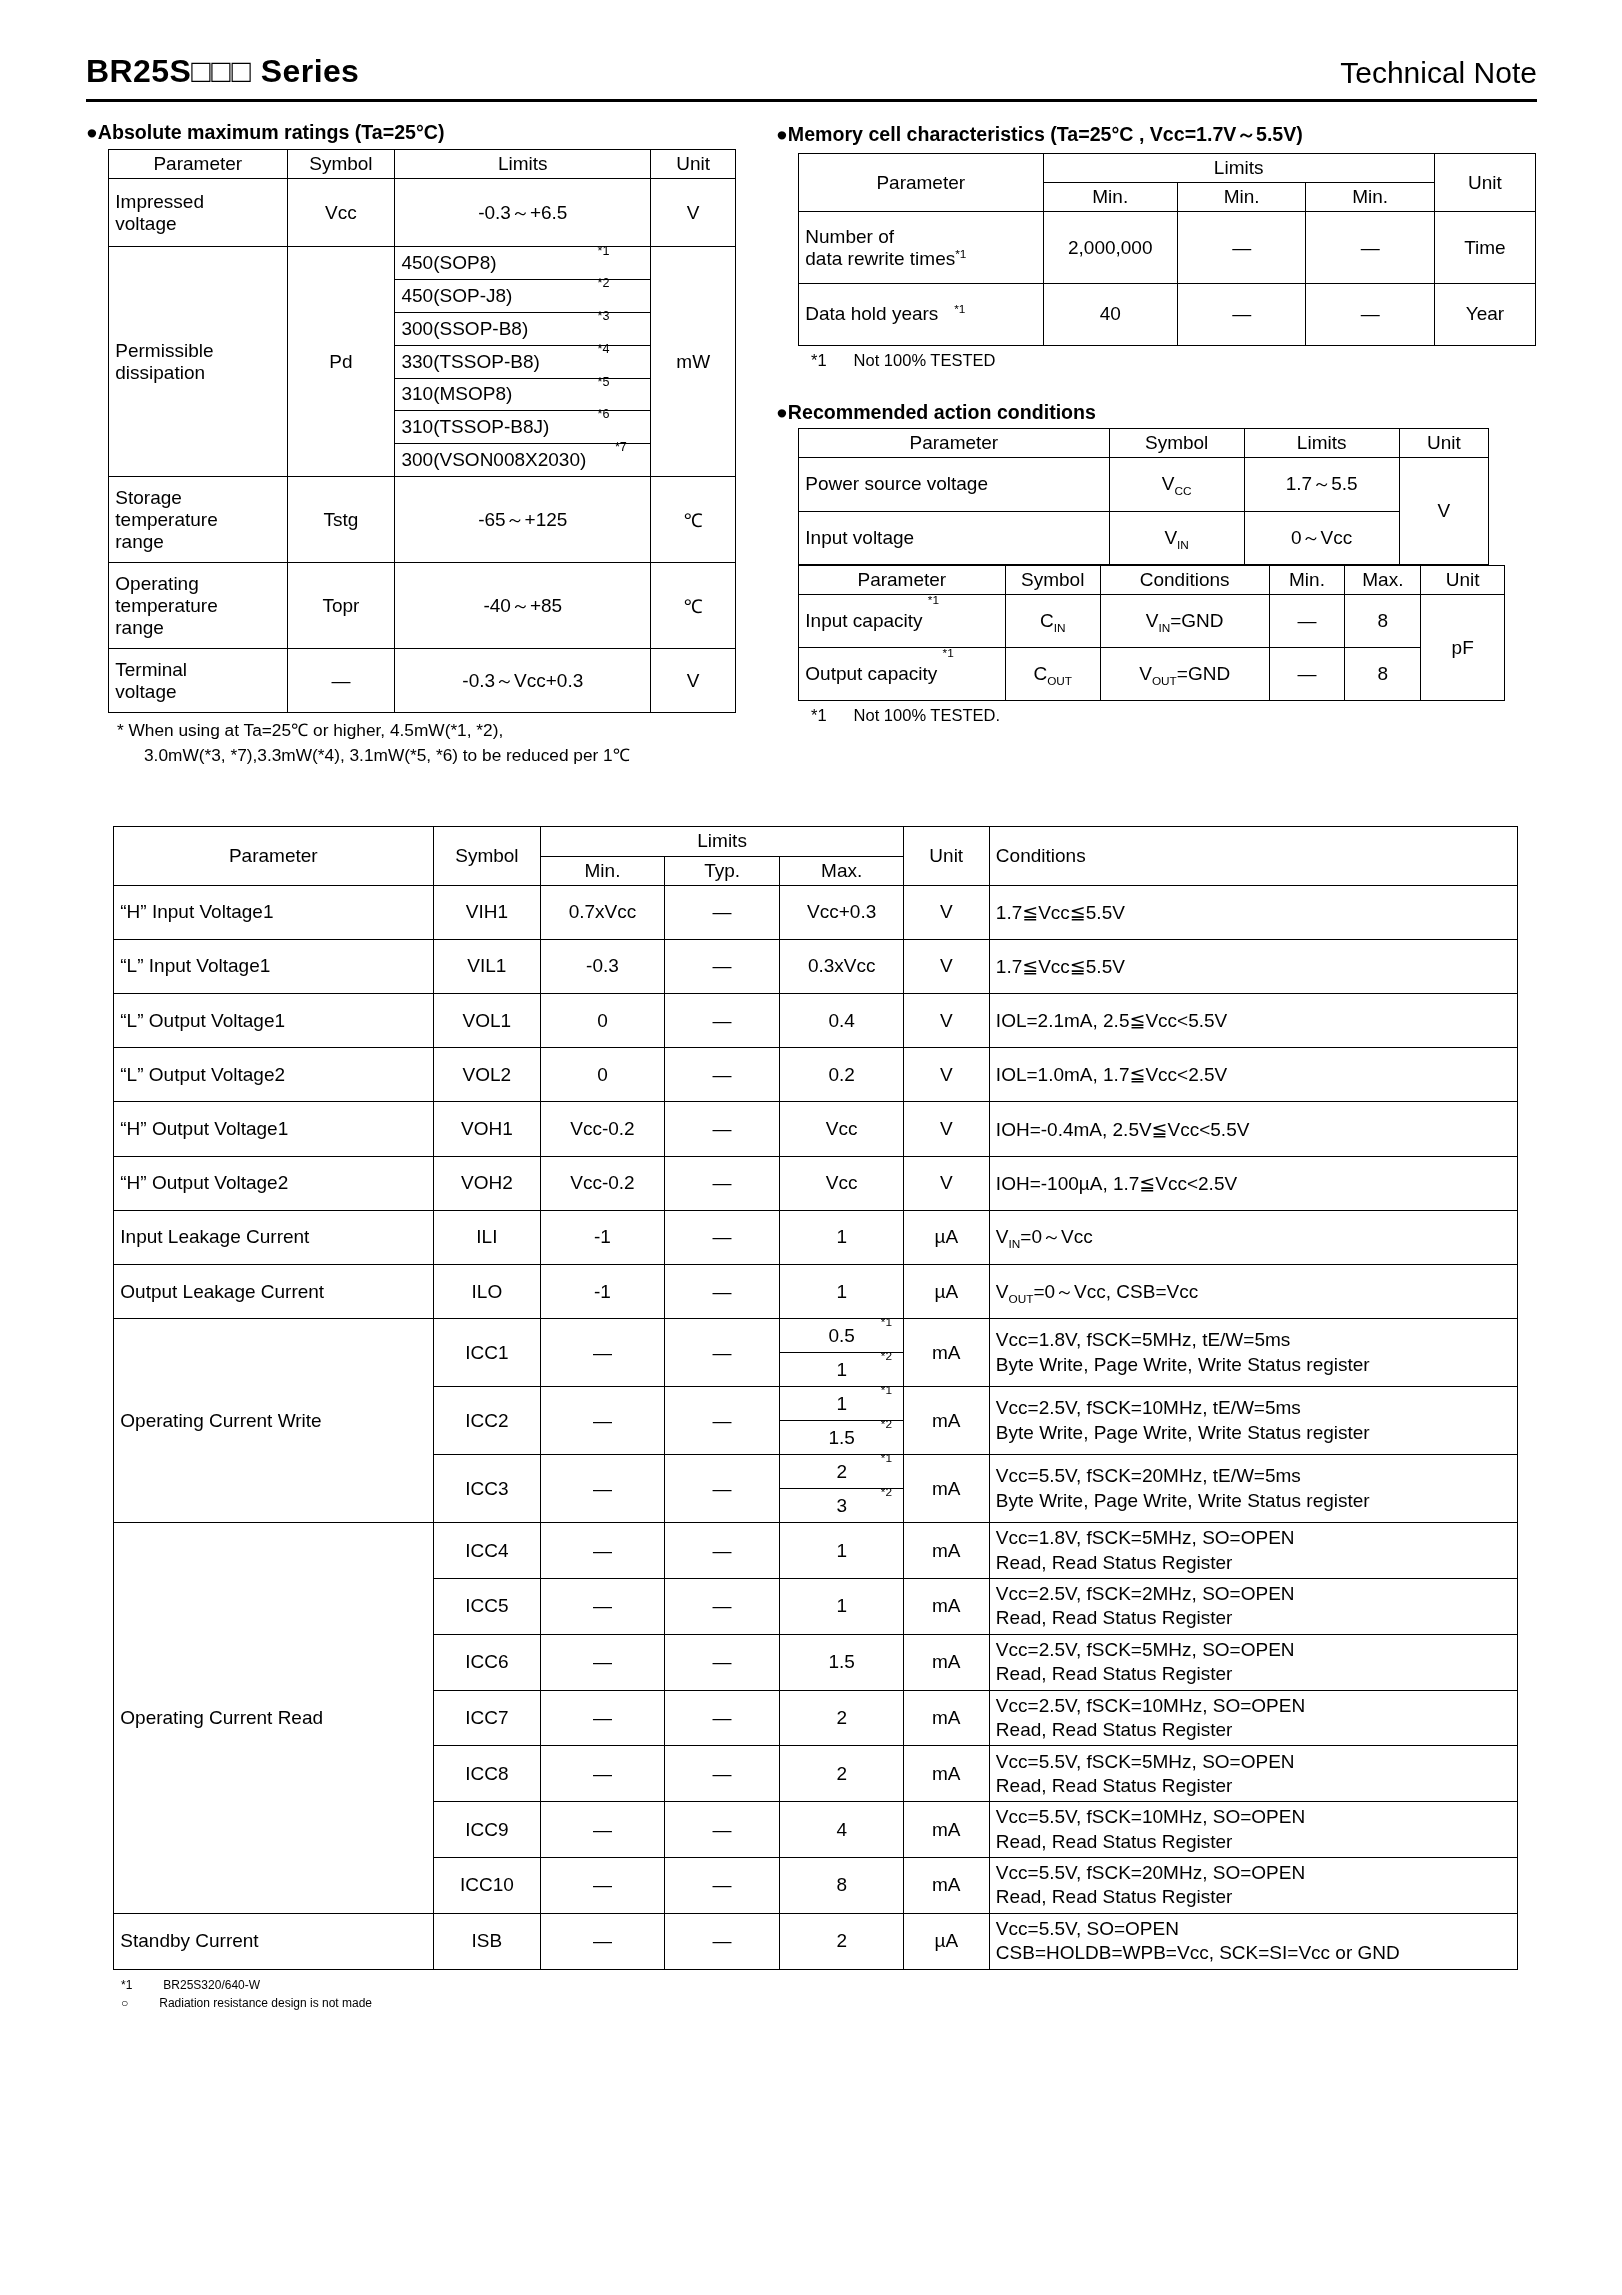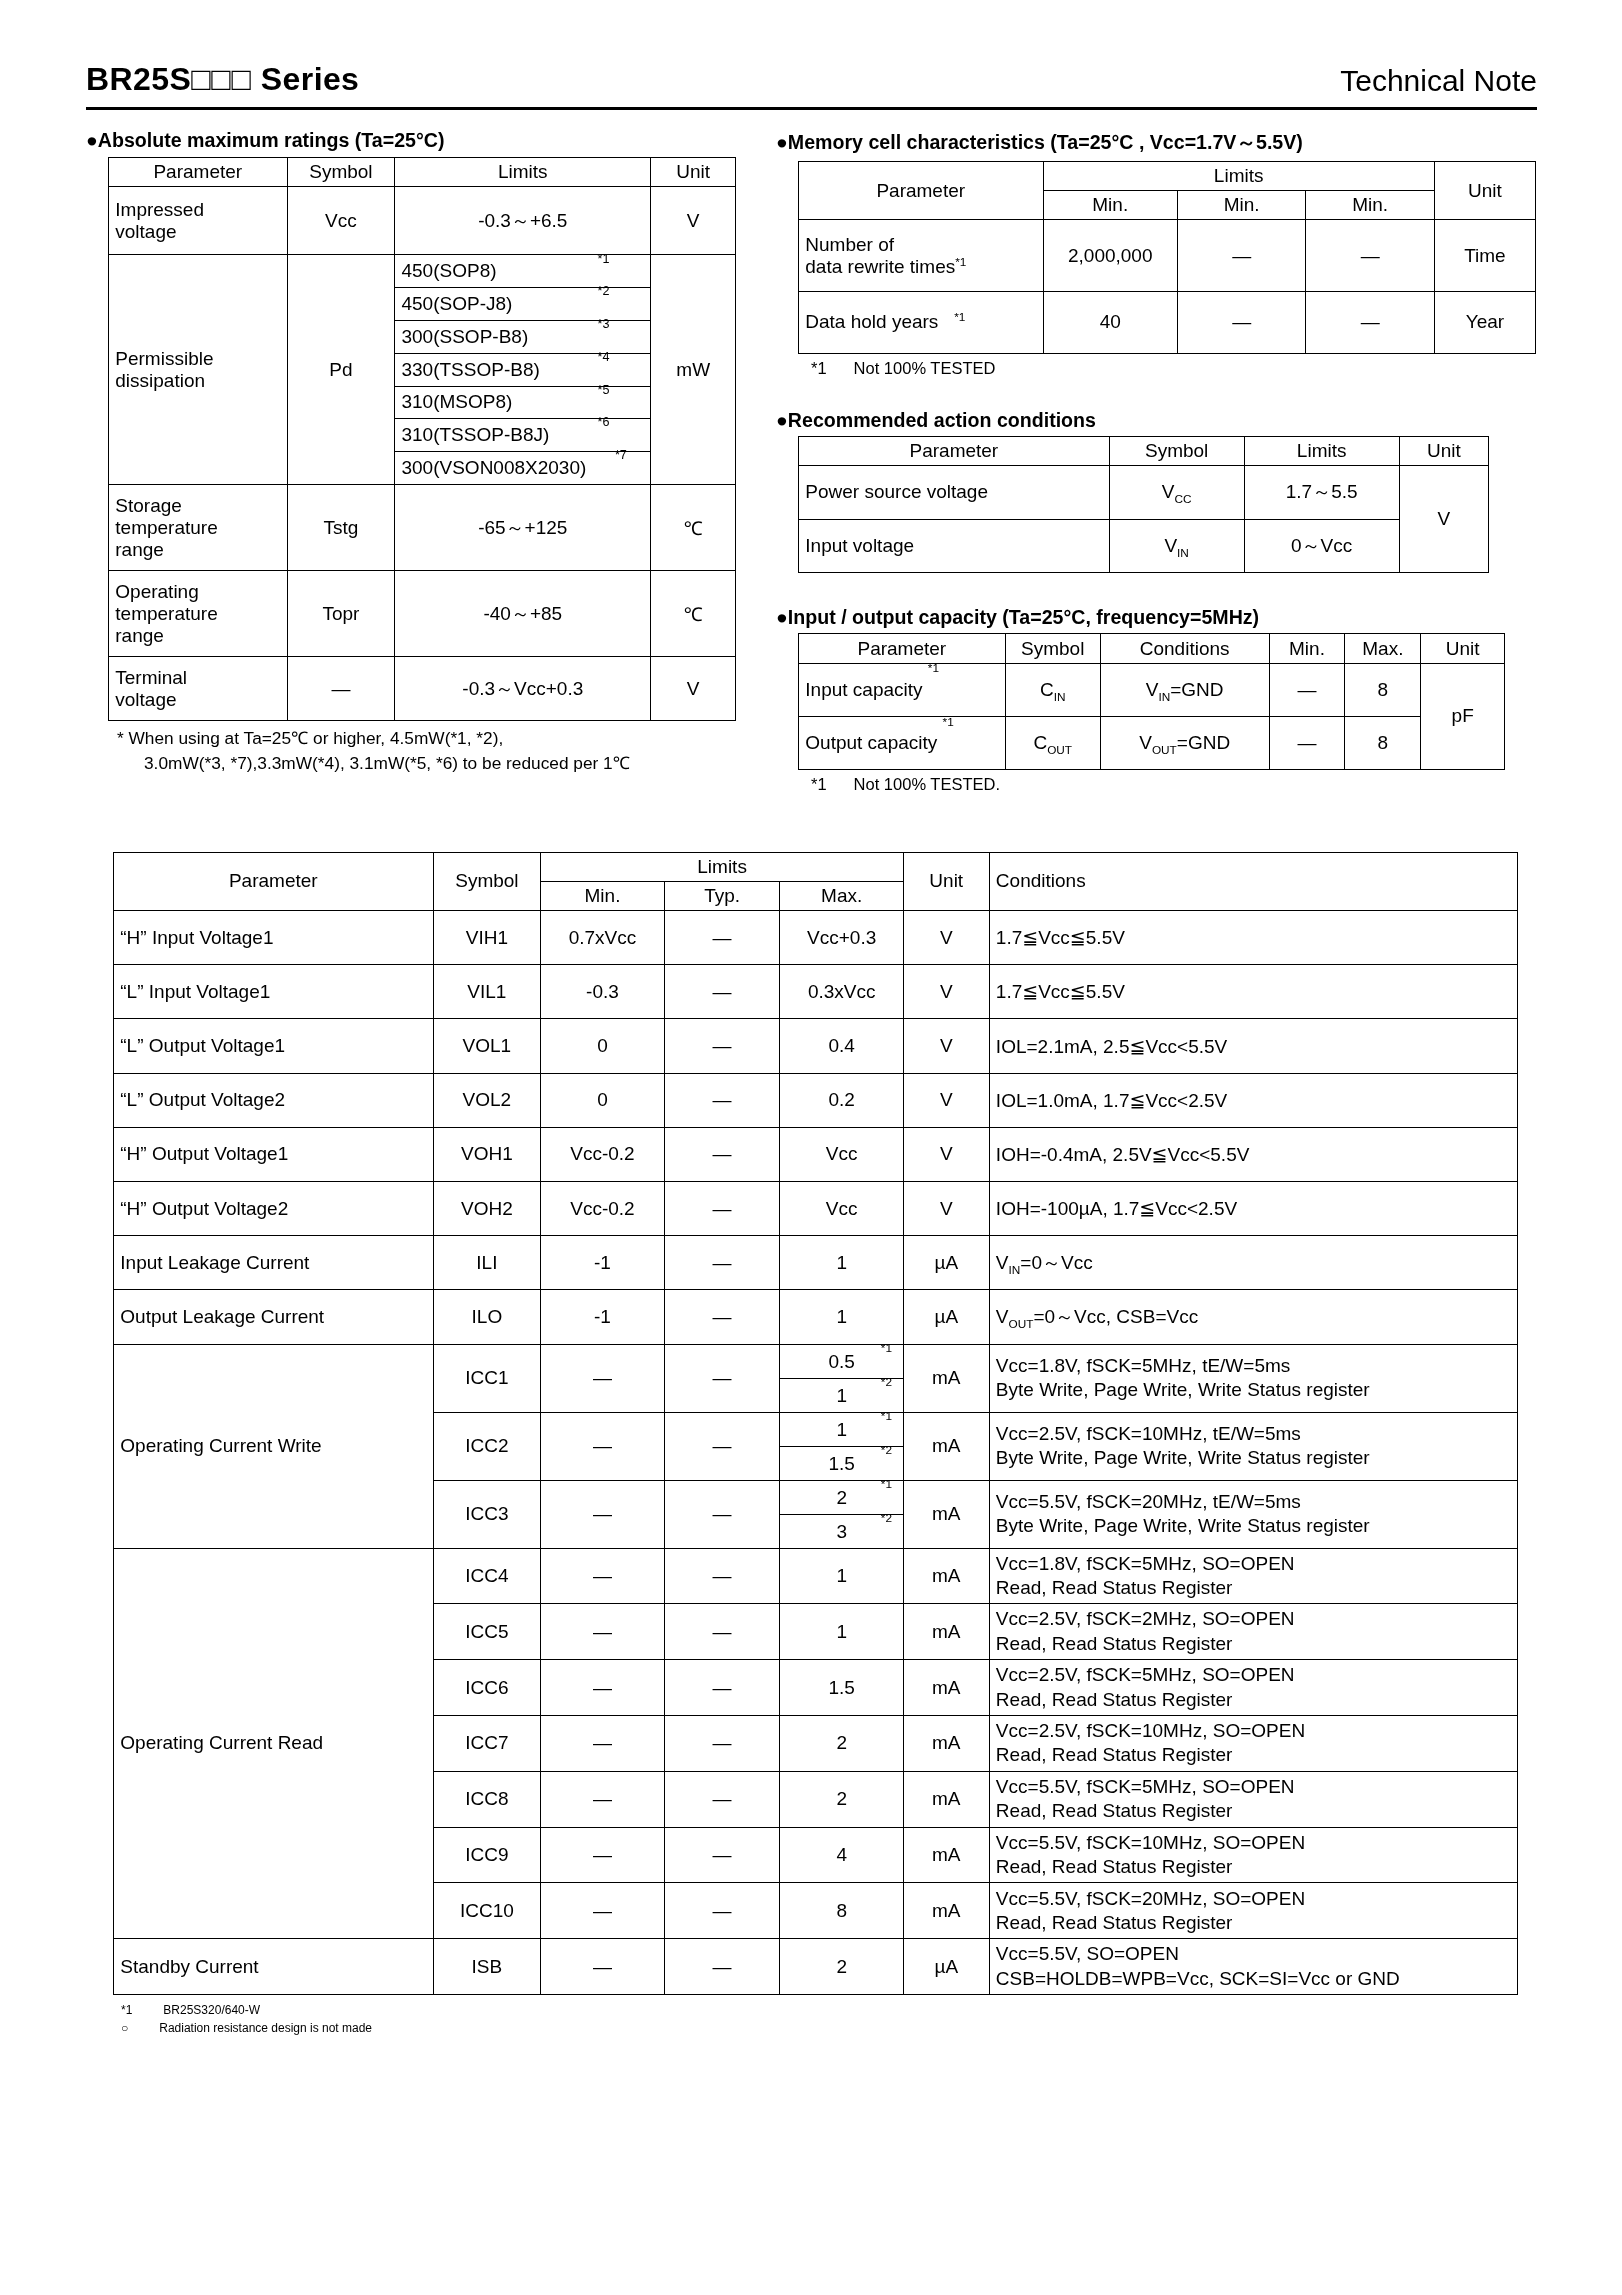--- a/index.html
+++ b/index.html
@@ -4,21 +4,21 @@
 <style>
   html, body { margin:0; padding:0; background:#ffffff; }
   body {
     width:1623px; height:2295px;
     font-family:"Liberation Sans", sans-serif;
     color:#000;
     position:relative;
     -webkit-font-smoothing:none;
   }
   .page { position:relative; width:1623px; height:2295px; box-sizing:border-box;
-          padding:12px 86px; }
+          padding:4px 86px; }
 
   
   .hdr { display:flex; align-items:flex-end; justify-content:space-between;
          padding-top:49px; }
   .hdr-title { font-size:32px; font-weight:bold; letter-spacing:0.4px; }
   .hdr-title .sq { font-weight:normal; letter-spacing:0.8px; }
   .hdr-right { font-size:30px; }
   .hdr-rule { border-bottom:3.1px solid #000; margin-top:9.4px; }
 
   
@@ -250,21 +250,20 @@
           <td class="u" rowspan="2">V</td>
         </tr>
         <tr>
           <td class="p lft" style="height:46px;">Input voltage</td>
           <td class="s"><span>V</span><sub>IN</sub></td>
           <td class="l">0～Vcc</td>
         </tr>
       </tbody>
         </table>
 
-      <div class="cap" style="margin-top:33px;">●Input / output capacity (Ta=25°C, frequency=5MHz)</div>
 
       <table id="tbl-io">
         <tbody>
             <tr>
           <td class="p ctr">Parameter</td>
           <td class="s">Symbol</td>
           <td class="c">Conditions</td>
           <td class="mn">Min.</td>
           <td class="mx">Max.</td>
           <td class="u">Unit</td>

